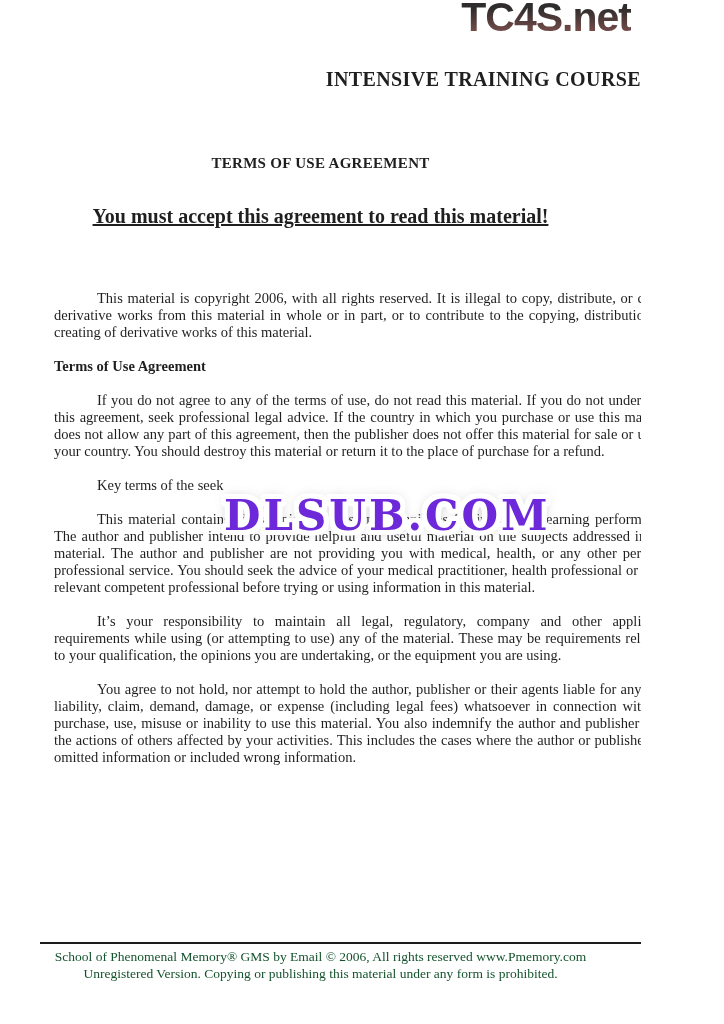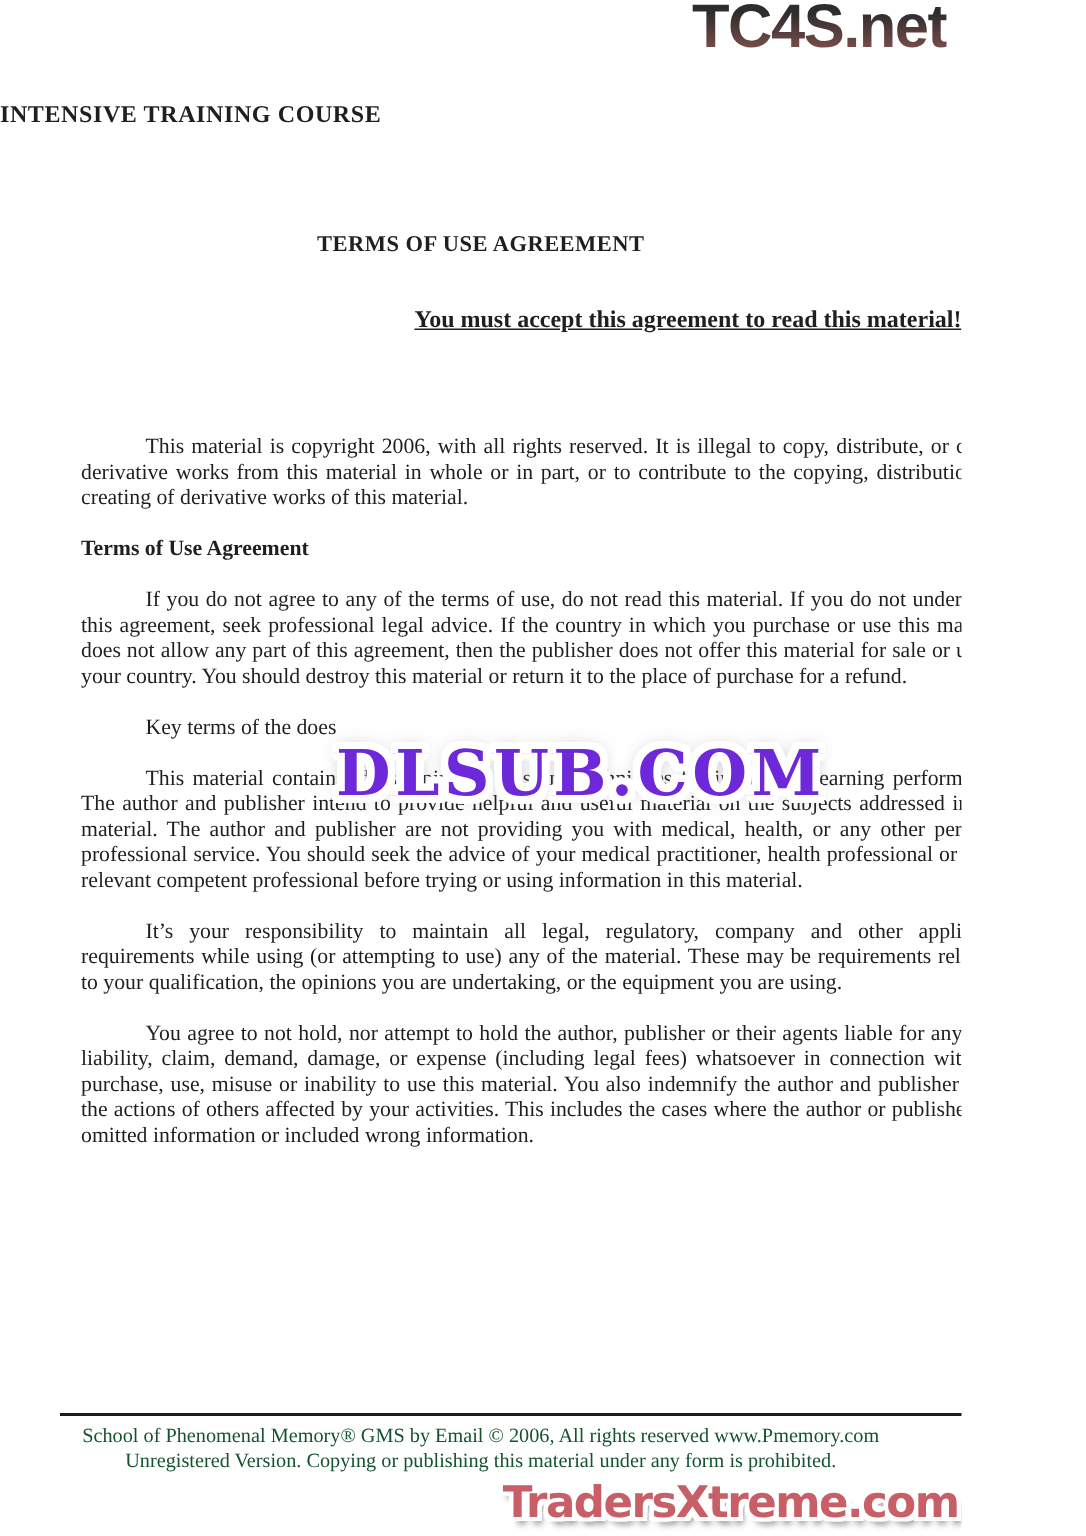--- a/index.html
+++ b/index.html
@@ -26,43 +26,43 @@
     -webkit-background-clip: text;
     background-clip: text;
     color: transparent;
   }
 
   .h1 {
     position: absolute;
     top: 68px;
     left: 0;
     width: 100%;
-    text-align: left;
+    text-align: right;
     font-weight: bold;
-    font-size: 16px;
+    font-size: 20px;
     letter-spacing: 0.4px;
   }
   .h2 {
     position: absolute;
     top: 155px;
     left: 0;
     width: 100%;
     text-align: center;
     font-weight: bold;
     font-size: 15px;
     letter-spacing: 0.3px;
   }
   .accept {
     position: absolute;
     top: 205px;
     left: 0;
     width: 100%;
-    text-align: right;
+    text-align: center;
     font-weight: bold;
-    font-size: 16px;
+    font-size: 20px;
     text-decoration: underline;
   }
 
   .content {
     position: absolute;
     top: 273px;
     left: 54px;
     width: 618px;
     font-size: 14.5px;
     line-height: 17px;
@@ -145,33 +145,32 @@
   <div class="accept">You must accept this agreement to read this material!</div>
 
   <div class="content">
     <p>This material is copyright 2006, with all rights reserved. It is illegal to copy, distribute, or create derivative works from this material in whole or in part, or to contribute to the copying, distribution, or creating of derivative works of this material.</p>
 
     <p class="section-heading">Terms of Use Agreement</p>
 
 
     <p>If you do not agree to any of the terms of use, do not read this material. If you do not understand this agreement, seek professional legal advice. If the country in which you purchase or use this material does not allow any part of this agreement, then the publisher does not offer this material for sale or use in your country. You should destroy this material or return it to the place of purchase for a refund.</p>
 
-    <p class="keyline">Key terms of the does</p>
+    <p class="keyline">Key terms of the seek</p>
 
     <p>This material contains ideas, opinions, tips and techniques for improving learning performance. The author and publisher intend to provide helpful and useful material on the subjects addressed in this material. The author and publisher are not providing you with medical, health, or any other personal professional service. You should seek the advice of your medical practitioner, health professional or other relevant competent professional before trying or using information in this material.</p>
 
     <p>It’s your responsibility to maintain all legal, regulatory, company and other applicable requirements while using (or attempting to use) any of the material. These may be requirements relevant to your qualification, the opinions you are undertaking, or the equipment you are using.</p>
 
     <p>You agree to not hold, nor attempt to hold the author, publisher or their agents liable for any loss, liability, claim, demand, damage, or expense (including legal fees) whatsoever in connection with the purchase, use, misuse or inability to use this material. You also indemnify the author and publisher from the actions of others affected by your activities. This includes the cases where the author or publisher has omitted information or included wrong information.</p>
   </div>
 
   <div class="dlsub">DLSUB.COM</div>
 
   <div class="footer-rule"></div>
 
   <div class="footer-text">
     <div>School of Phenomenal Memory® GMS by Email © 2006, All rights reserved www.Pmemory.com</div>
     <div>Unregistered Version. Copying or publishing this material under any form is prohibited.</div>
   </div>
 
-  <div class="traders">TradersXtreme.com</div>
 
 </div>
 
 </body></html>

